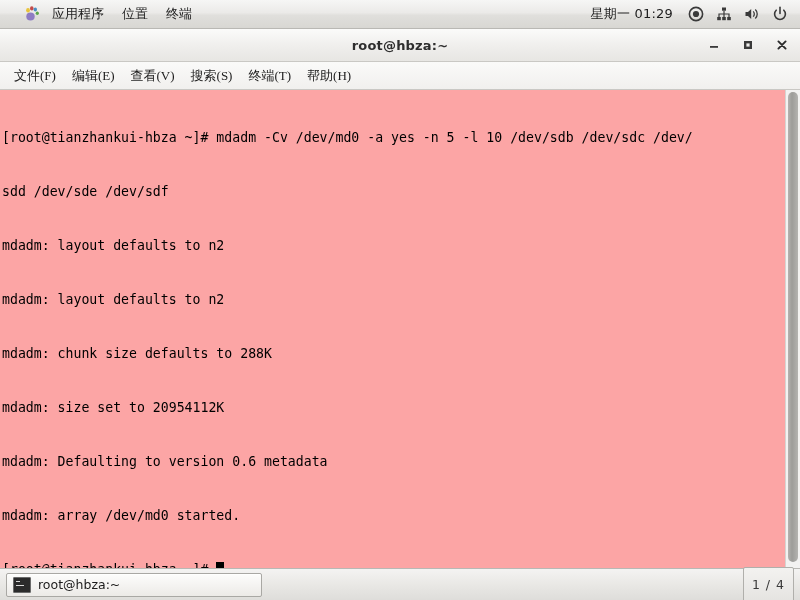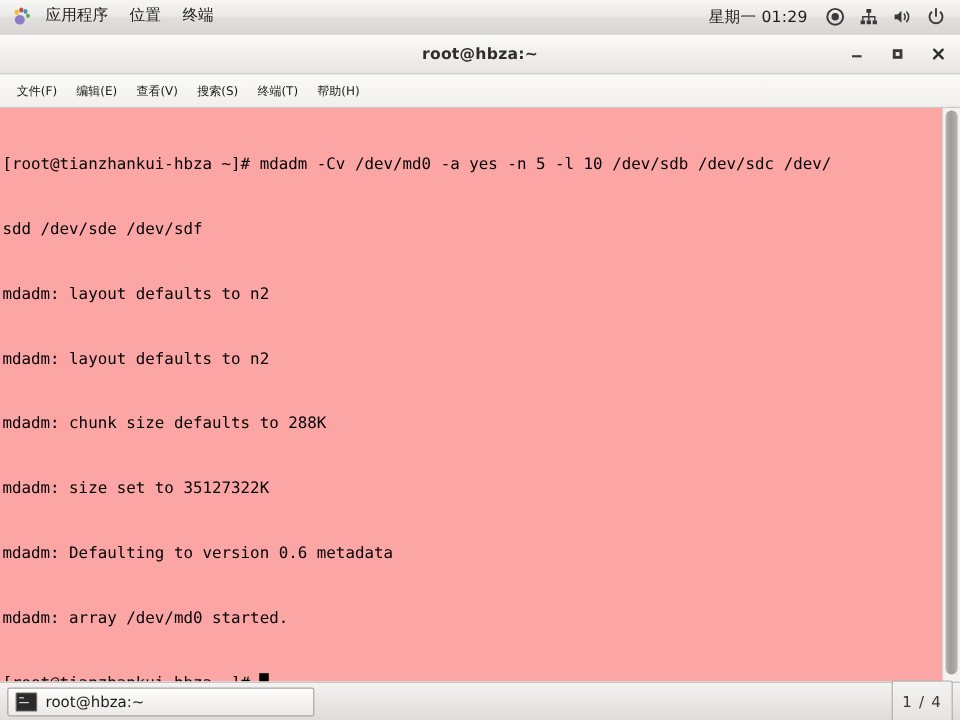--- a/index.html
+++ b/index.html
@@ -28,21 +28,21 @@
     background: linear-gradient(to bottom, #f6f6f5 0%, #ebeae8 45%, #e0dfdc 55%, #d8d7d3 100%);
     border-bottom: 1px solid #b9b8b4;
     display: flex;
     align-items: center;
     box-sizing: border-box;
   }
   .panel-left {
     display: flex;
     align-items: center;
     height: 100%;
-    padding-left: 6px;
+    padding-left: 20px;
   }
   .panel-menu-item {
     font-size: 13px;
     color: #1d1d1d;
     padding: 4px 9px;
     line-height: 16px;
     cursor: default;
     white-space: nowrap;
   }
 
@@ -128,25 +128,26 @@
   #menubar {
     height: 27px;
     background: linear-gradient(to bottom, #fafaf9 0%, #f1f0ee 100%);
     border-bottom: 1px solid #c9c8c4;
     display: flex;
     align-items: center;
     padding-left: 6px;
     flex: 0 0 auto;
   }
   .menu-item {
-    font-size: 10px;
+    font-size: 13px;
     color: #1d1d1d;
     padding: 4px 8px;
     white-space: nowrap;
     cursor: default;
+    font-family: Liberation Serif, serif;
   }
 
   #terminal-body-wrap {
     flex: 1 1 auto;
     position: relative;
     display: flex;
     background: #ffffff;
     overflow: hidden;
   }
 
@@ -355,21 +356,21 @@
       <div class="menu-item">帮助(H)</div>
     </div>
 
     <div id="terminal-body-wrap">
       <div id="terminal-body">
         <div class="term-line">[root@tianzhankui-hbza ~]# mdadm -Cv /dev/md0 -a yes -n 5 -l 10 /dev/sdb /dev/sdc /dev/</div>
         <div class="term-line">sdd /dev/sde /dev/sdf</div>
         <div class="term-line">mdadm: layout defaults to n2</div>
         <div class="term-line">mdadm: layout defaults to n2</div>
         <div class="term-line">mdadm: chunk size defaults to 288K</div>
-        <div class="term-line">mdadm: size set to 35127322K</div>
+        <div class="term-line">mdadm: size set to 20954112K</div>
         <div class="term-line">mdadm: Defaulting to version 0.6 metadata</div>
         <div class="term-line">mdadm: array /dev/md0 started.</div>
         <div class="term-line"><span>[root@tianzhankui-hbza ~]# </span><span class="cursor-block"></span></div>
       </div>
 
       <div id="term-scrollbar">
         <div id="term-scroll-thumb"></div>
       </div>
     </div>
   </div>

